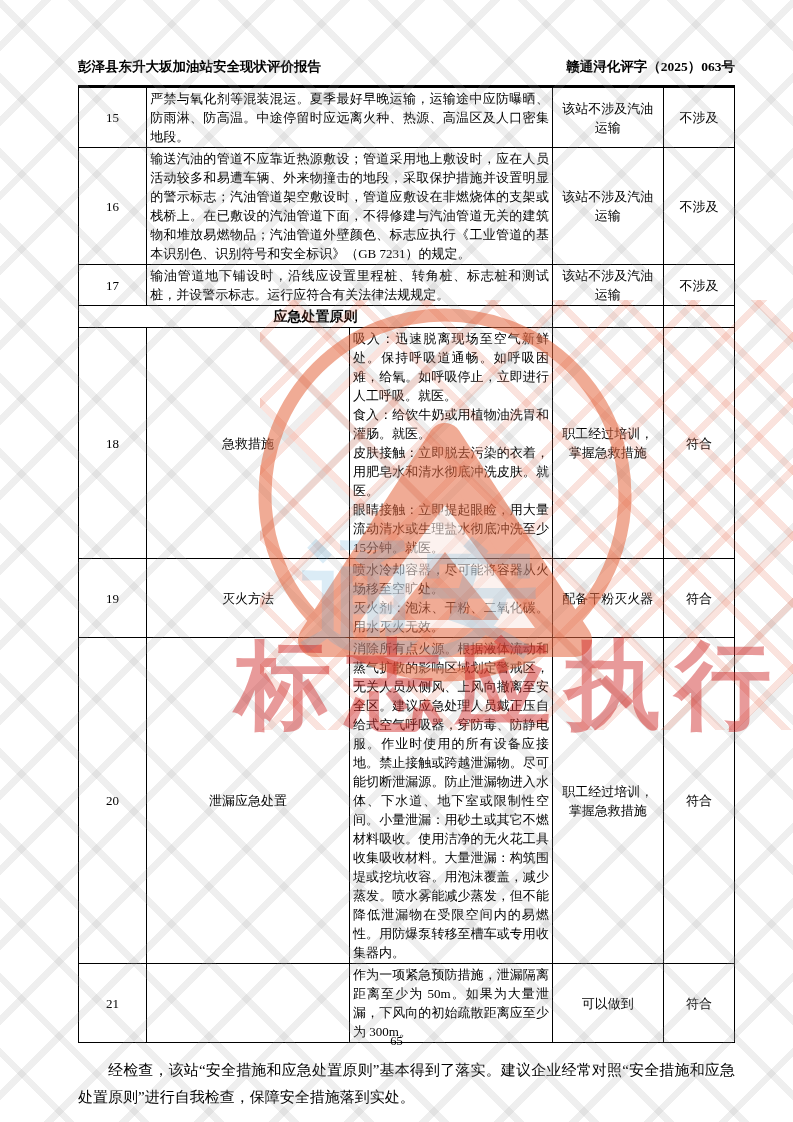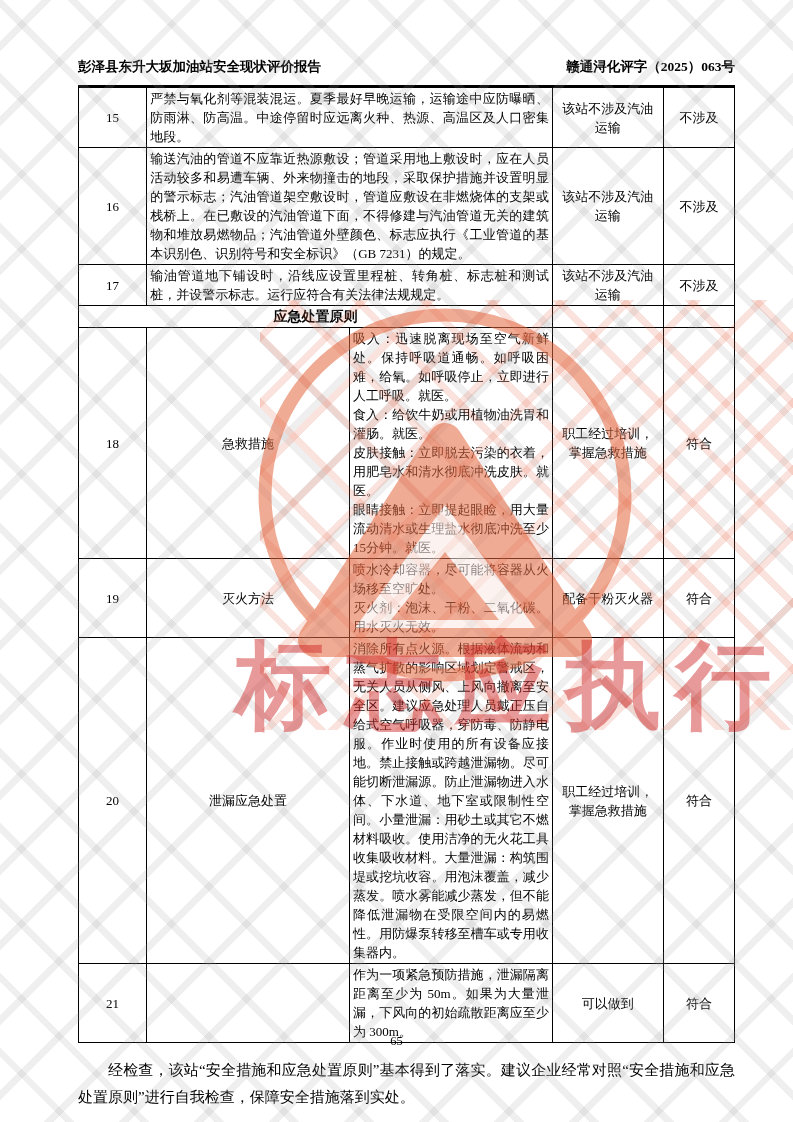--- a/index.html
+++ b/index.html
@@ -123,14 +123,15 @@
   <div class="wm wm-lattice"></div>
   <div class="wm wm-lattice-pink"></div>
 
   <svg class="wm wm-stamp" viewBox="0 0 420 420" xmlns="http://www.w3.org/2000/svg">
     <circle cx="210" cy="205" r="180" fill="none" stroke="#e4673f" stroke-width="13"></circle>
     <polygon points="210,150 340,350 80,350" fill="#e4673f" stroke="#e4673f" stroke-width="34" stroke-linejoin="round"></polygon>
     <polygon points="210,215 300,338 120,338" fill="#ffffff" opacity="0.85"></polygon>
     <polygon points="210,262 264,330 156,330" fill="#e4673f"></polygon>
   </svg>
 
+  <div class="wm wm-bluetext">通安</div>
   <div class="wm wm-redtext">标志应执行</div>
 </div>
 
 </body></html>

